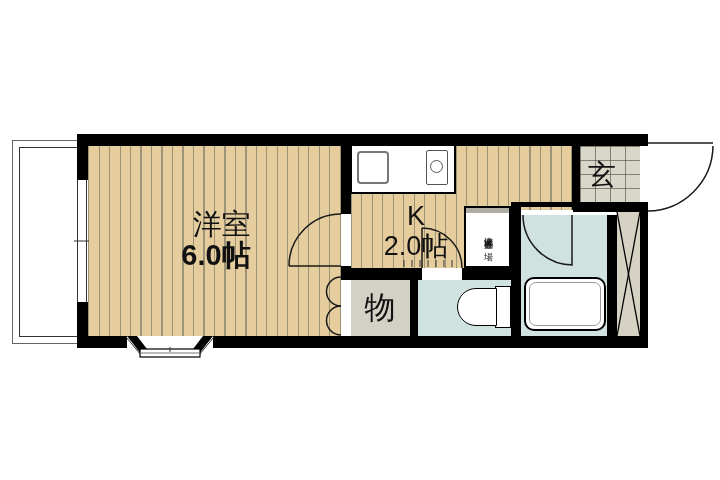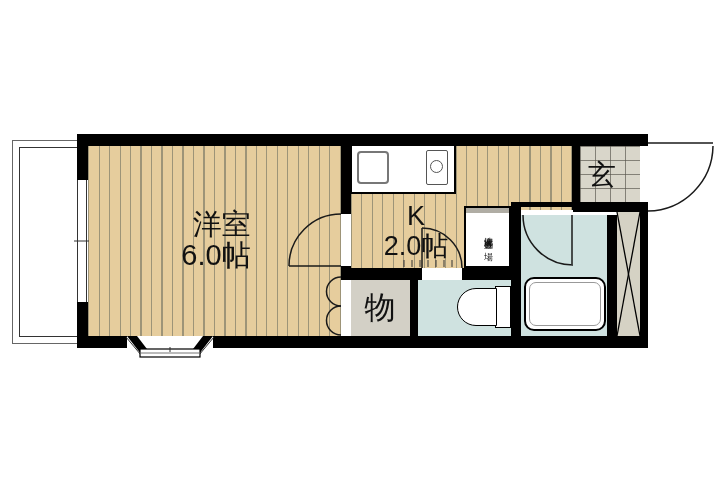--- a/index.html
+++ b/index.html
@@ -131,21 +131,21 @@
       <rect x="140" y="349" width="60" height="8" fill="#fff" stroke="#000" stroke-width="1.2"></rect>
       <line x1="141" y1="353" x2="199" y2="353" stroke="#777" stroke-width="1"></line>
       <line x1="170" y1="347" x2="170" y2="352" stroke="#333" stroke-width="1"></line>
     </g>
 
     <line x1="74" y1="241" x2="89" y2="241" stroke="#333" stroke-width="1"></line>
   </svg>
 
   <div class="lbl" style="left:216px;top:240px;font-size:29px;line-height:1.08;">
     <span style="display:block;text-align:right;">洋室</span>
-    <span style="display:block;">6.0帖</span>
+    <span style="display:block;font-weight:bold;">6.0帖</span>
   </div>
   <div class="lbl" style="left:416px;top:232px;font-size:27px;line-height:1.1;">
     <span style="display:block;">K</span>
     <span style="display:block;">2.0帖</span>
   </div>
   <div class="lbl" style="left:602px;top:175px;font-size:28px;">玄</div>
   <div class="lbl" style="left:380px;top:308px;font-size:31px;">物</div>
   <div class="lbl" style="left:488px;top:238px;font-size:9px;writing-mode:vertical-rl;letter-spacing:1px;font-weight:400;">洗濯機置き場</div>
 
 </div>

